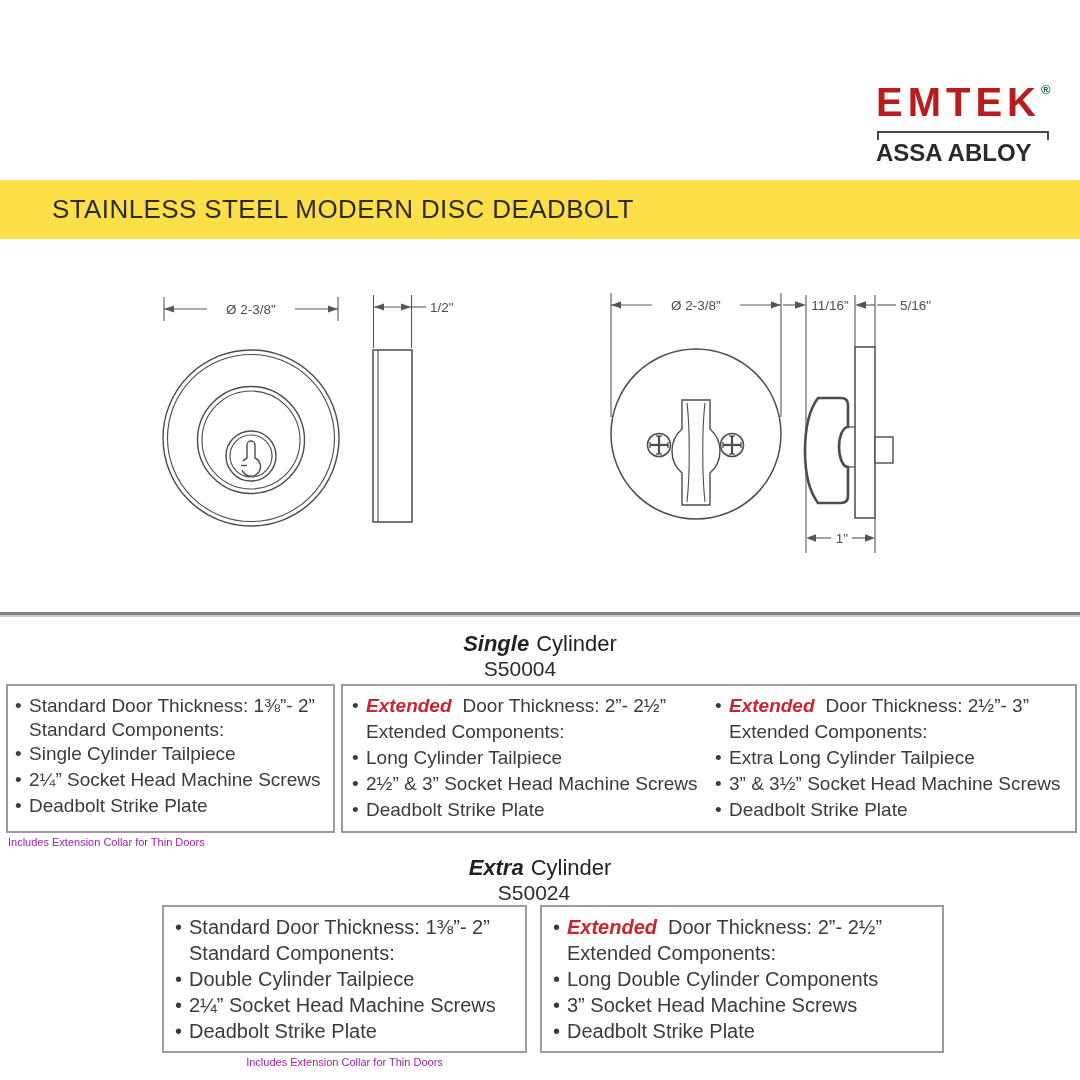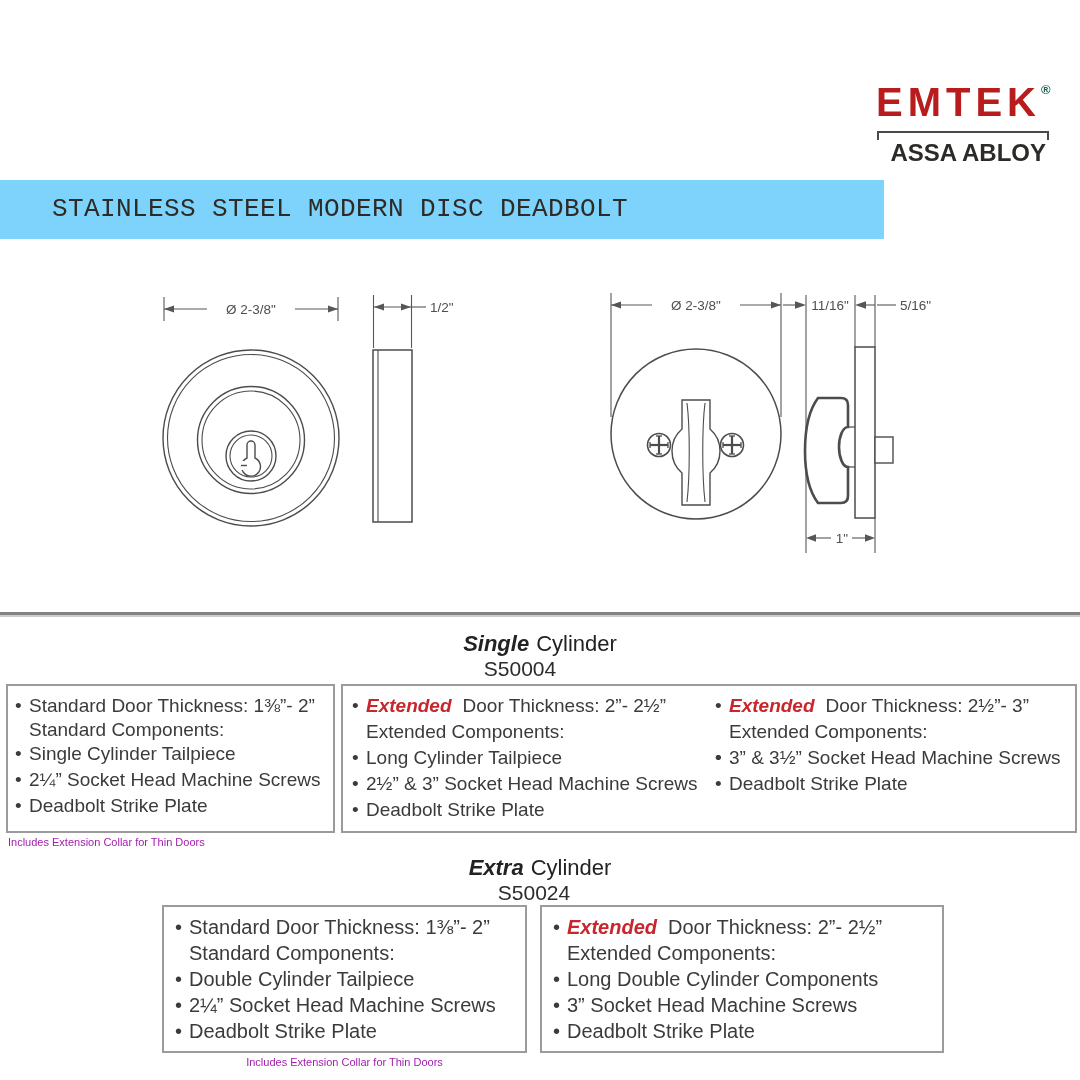--- a/index.html
+++ b/index.html
@@ -5,25 +5,25 @@
   html,body{margin:0;padding:0;background:#fff;}
   .page{position:relative;width:1080px;height:1080px;background:#fff;overflow:hidden;
         font-family:"Liberation Sans","DejaVu Sans",sans-serif;color:#3b3b3b;}
 
   
   .brand{position:absolute;top:80px;left:876px;font-size:40px;font-weight:bold;
          letter-spacing:5px;color:#b91c1c;}
   .regmark{position:absolute;top:82px;left:1041px;font-size:13px;color:#186052;font-weight:bold;}
   .bracket{position:absolute;top:131px;left:877px;width:168px;height:7px;
            border-top:2px solid #4a4a4a;border-left:2px solid #4a4a4a;border-right:2px solid #4a4a4a;}
-  .parent{position:absolute;top:139px;left:876px;width:170px;text-align:right;
+  .parent{position:absolute;top:139px;left:876px;width:170px;text-align:left;
           font-size:24px;font-weight:bold;color:#2d2b28;letter-spacing:0px;}
 
   
-  .banner{position:absolute;top:180px;left:0;width:884px;height:59px;background:#7dd3fc;font-family:Liberation Mono, monospace;}
+  .banner{position:absolute;top:180px;left:0;width:1080px;height:59px;background:#fde047;}
   .banner .t{position:absolute;left:52px;top:0;line-height:59px;font-size:26px;
              color:#2d2b28;letter-spacing:.4px;}
 
   
   .drawing{position:absolute;top:255px;left:0;}
   .dimtxt{font-family:"Liberation Sans","DejaVu Sans",sans-serif;font-size:13.5px;fill:#4f4f4f;}
 
   
   .divider-dark{position:absolute;top:612px;left:0;width:1080px;height:3px;background:#828282;}
   .divider-light{position:absolute;top:615px;left:0;width:1080px;height:2px;background:#cccccc;}
@@ -194,21 +194,21 @@
     <div class="col" style="left:8px;">
       <div class="li"><span class="bu">•</span><span class="emx">Extended</span><span>Door Thickness: 2”- 2½”</span></div>
       <div class="sub">Extended Components:</div>
       <div class="li"><span class="bu">•</span><span>Long Cylinder Tailpiece</span></div>
       <div class="li"><span class="bu">•</span><span>2½” &amp; 3” Socket Head Machine Screws</span></div>
       <div class="li"><span class="bu">•</span><span>Deadbolt Strike Plate</span></div>
     </div>
     <div class="col" style="left:371px;">
       <div class="li"><span class="bu">•</span><span class="emx">Extended</span><span>Door Thickness: 2½”- 3”</span></div>
       <div class="sub">Extended Components:</div>
-      <div class="li"><span class="bu">•</span></div>
+      <div class="li"><span class="bu">•</span><span>Extra Long Cylinder Tailpiece</span></div>
       <div class="li"><span class="bu">•</span><span>3” &amp; 3½” Socket Head Machine Screws</span></div>
       <div class="li"><span class="bu">•</span><span>Deadbolt Strike Plate</span></div>
     </div>
   </div>
 
   <div class="footnote" style="left:8px;top:836px;">Includes Extension Collar for Thin Doors</div>
 
   <div class="sec-title" style="top:855px">
     <span class="em">Extra</span><span>Cylinder</span>
   </div>

